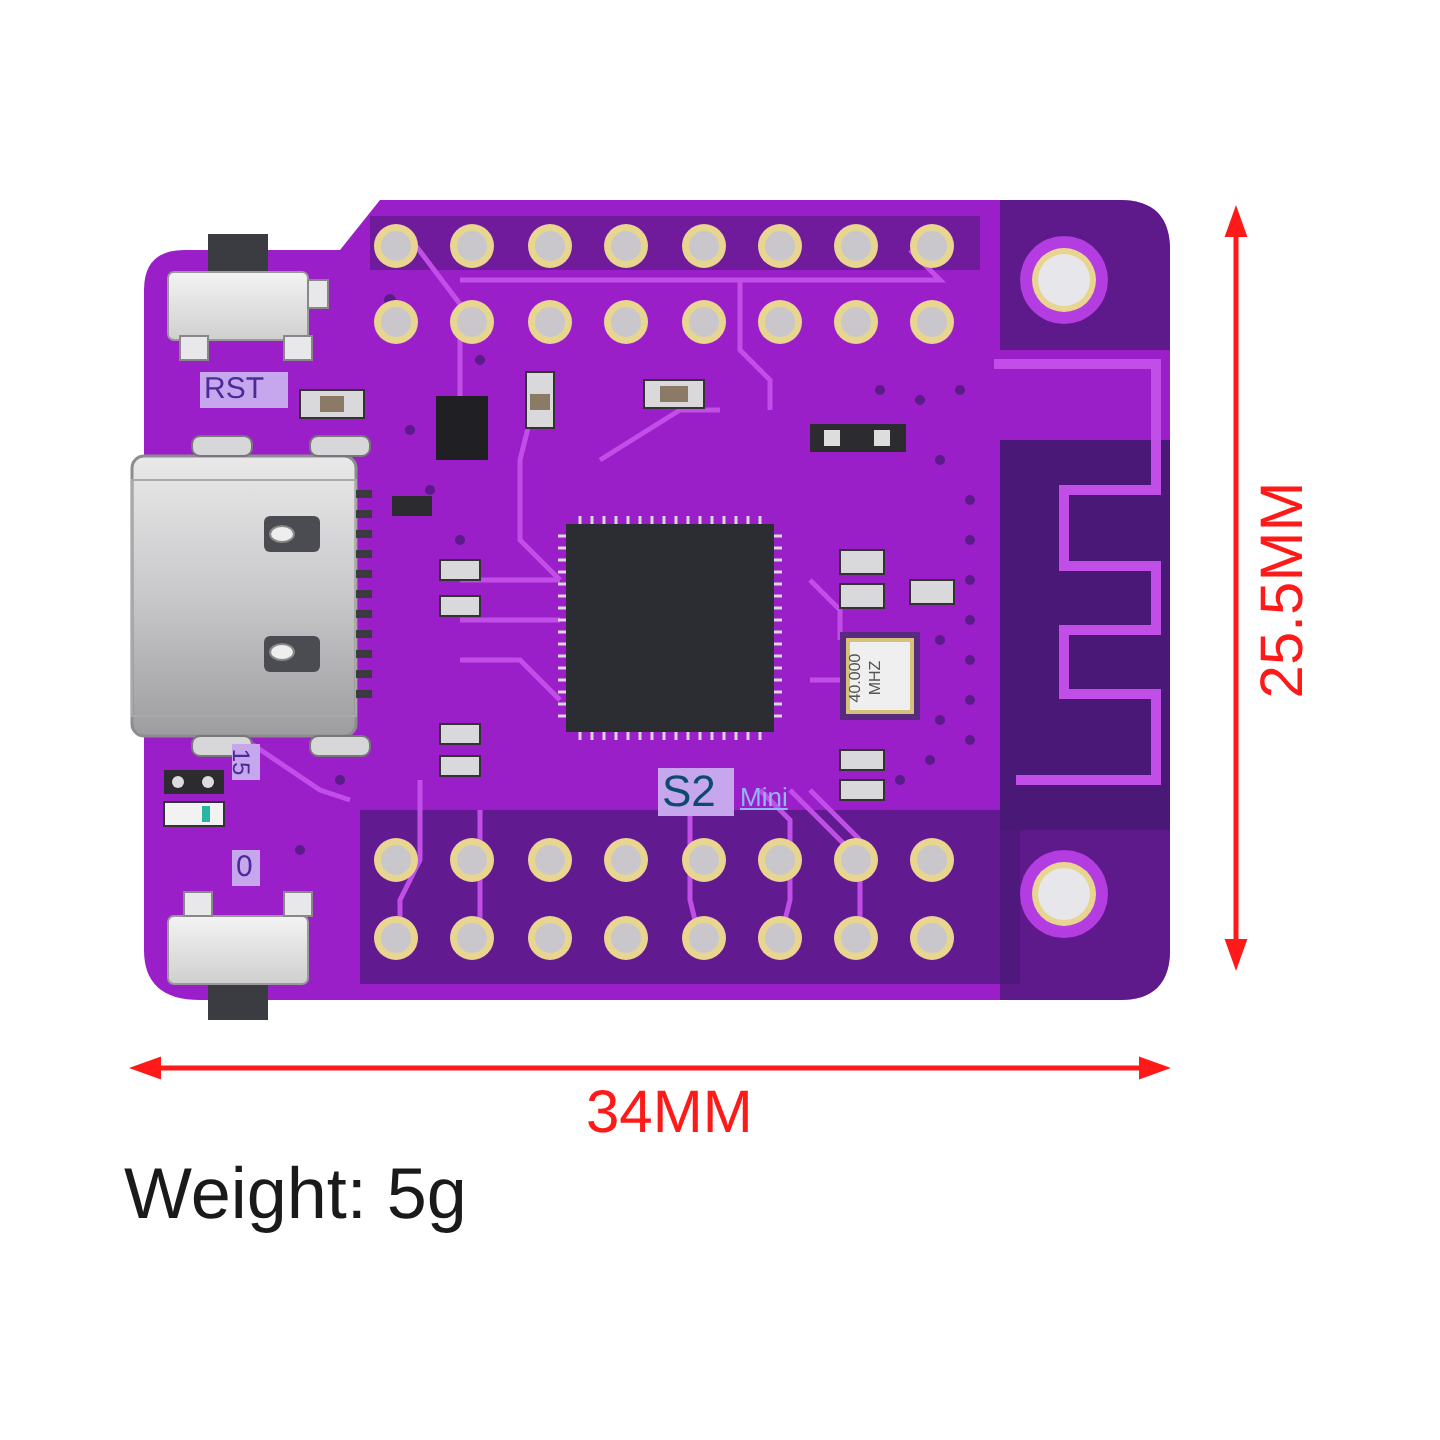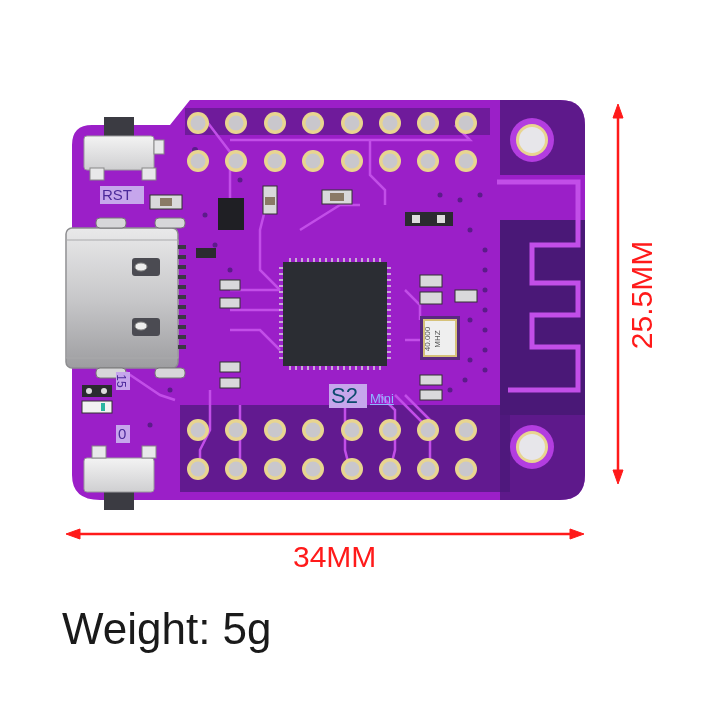--- a/index.html
+++ b/index.html
@@ -2,21 +2,21 @@
 <html><head>
 <meta charset="utf-8">
 <style>
   html, body { margin:0; padding:0; }
   body { width:720px; height:720px; background:#ffffff; position:relative; overflow:hidden; font-family:"Liberation Sans", sans-serif; }
   .abs { position:absolute; }
   .board-svg { position:absolute; left:0; top:0; }
   .dim-label { position:absolute; color:#ff1a1a; font-family:"Liberation Sans", sans-serif; font-size:30px; letter-spacing:0px; }
   .dim-h-label { left:293px; top:540px; }
   .dim-v-label { left:625px; top:300px; transform:rotate(-90deg); transform-origin:center; width:80px; text-align:center; }
-  .weight { position:absolute; left:62px; top:604px; font-size:44px; color:#1a1a1a; font-family:"Liberation Sans", sans-serif; }
+  .weight { position:absolute; left:62px; top:576px; font-size:36px; color:#1a1a1a; font-family:"Liberation Sans", sans-serif; }
   .silk { position:absolute; color:#e6d8ff; font-family:"Liberation Sans", sans-serif; }
 </style>
 </head>
 <body>
 
 <svg class="board-svg" width="720" height="720" viewBox="0 0 720 720" xmlns="http://www.w3.org/2000/svg">
   <defs>
     <linearGradient id="usb" x1="0" y1="0" x2="0" y2="1">
       <stop offset="0" stop-color="#e9e9ea"></stop>
       <stop offset="0.5" stop-color="#c8c8ca"></stop>

